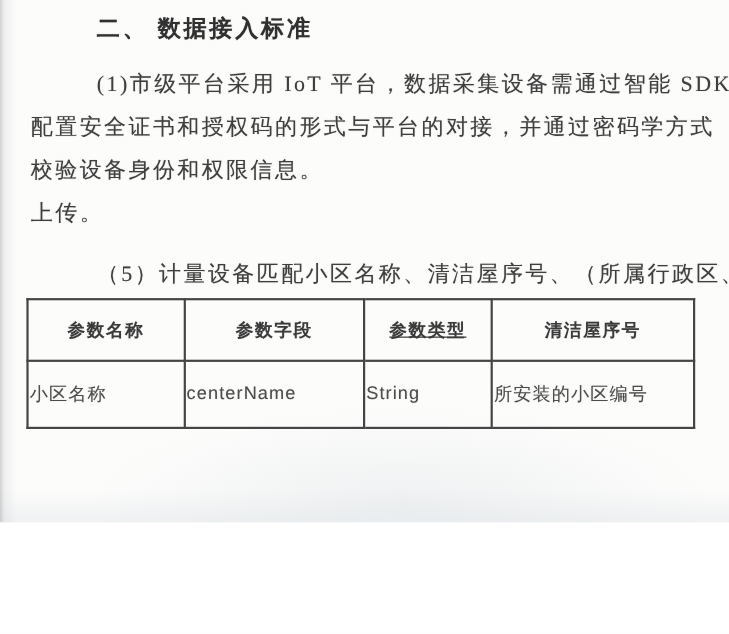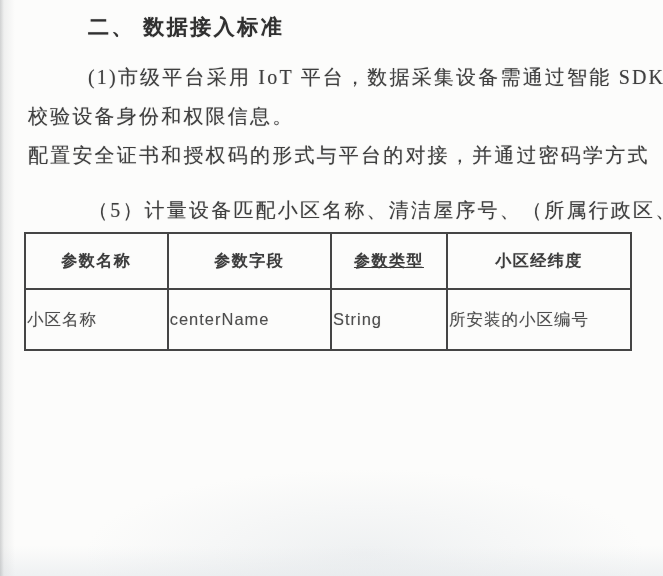--- a/index.html
+++ b/index.html
@@ -1,20 +1,20 @@
 <!DOCTYPE html>
 <html><head>
 <meta charset="utf-8">
 <style>
   html, body { margin: 0; padding: 0; background: #ffffff; }
 
   .page {
     position: relative;
     width: 663px;
-    height: 576px;
+    height: 475px;
     overflow: hidden;
     color: #3f3f3f;
     font-family: "Liberation Serif", serif;
     background:
       linear-gradient(90deg, rgba(164,166,168,0.50) 0px, rgba(215,216,217,0.35) 4px, rgba(248,248,248,0.0) 15px),
       linear-gradient(0deg, rgba(222,227,231,0.45) 0px, rgba(255,255,255,0) 30px),
       radial-gradient(ellipse 400px 120px at 55% 96%, rgba(214,220,225,0.35), rgba(255,255,255,0) 70%),
       #fcfcfb;
   }
 
@@ -79,35 +79,36 @@
 </style>
 </head>
 <body>
 
 <div class="page">
   <div class="content">
 
     <div class="heading">二、 数据接入标准</div>
 
     <div class="line indent">(1)市级平台采用 IoT 平台，数据采集设备需通过智能 SDK</div>
+    <div class="line">配置安全证书和授权码的形式与平台的对接，并通过密码学方式</div>
     <div class="line">校验设备身份和权限信息。</div>
-    <div class="line">配置安全证书和授权码的形式与平台的对接，并通过密码学方式</div>
 
 
 
+    <div class="line">上传。</div>
 
     <div class="line indent">（5）计量设备匹配小区名称、清洁屋序号、（所属行政区、</div>
 
     <table class="params">
       <thead>
         <tr>
           <th class="col-1">参数名称</th>
           <th class="col-2">参数字段</th>
           <th class="col-3">参数类型</th>
-          <th class="col-4">小区经纬度</th>
+          <th class="col-4">清洁屋序号</th>
         </tr>
       </thead>
       <tbody>
         <tr>
           <td>小区名称</td>
           <td>centerName</td>
           <td>String</td>
           <td>所安装的小区编号</td>
         </tr>
       </tbody>

